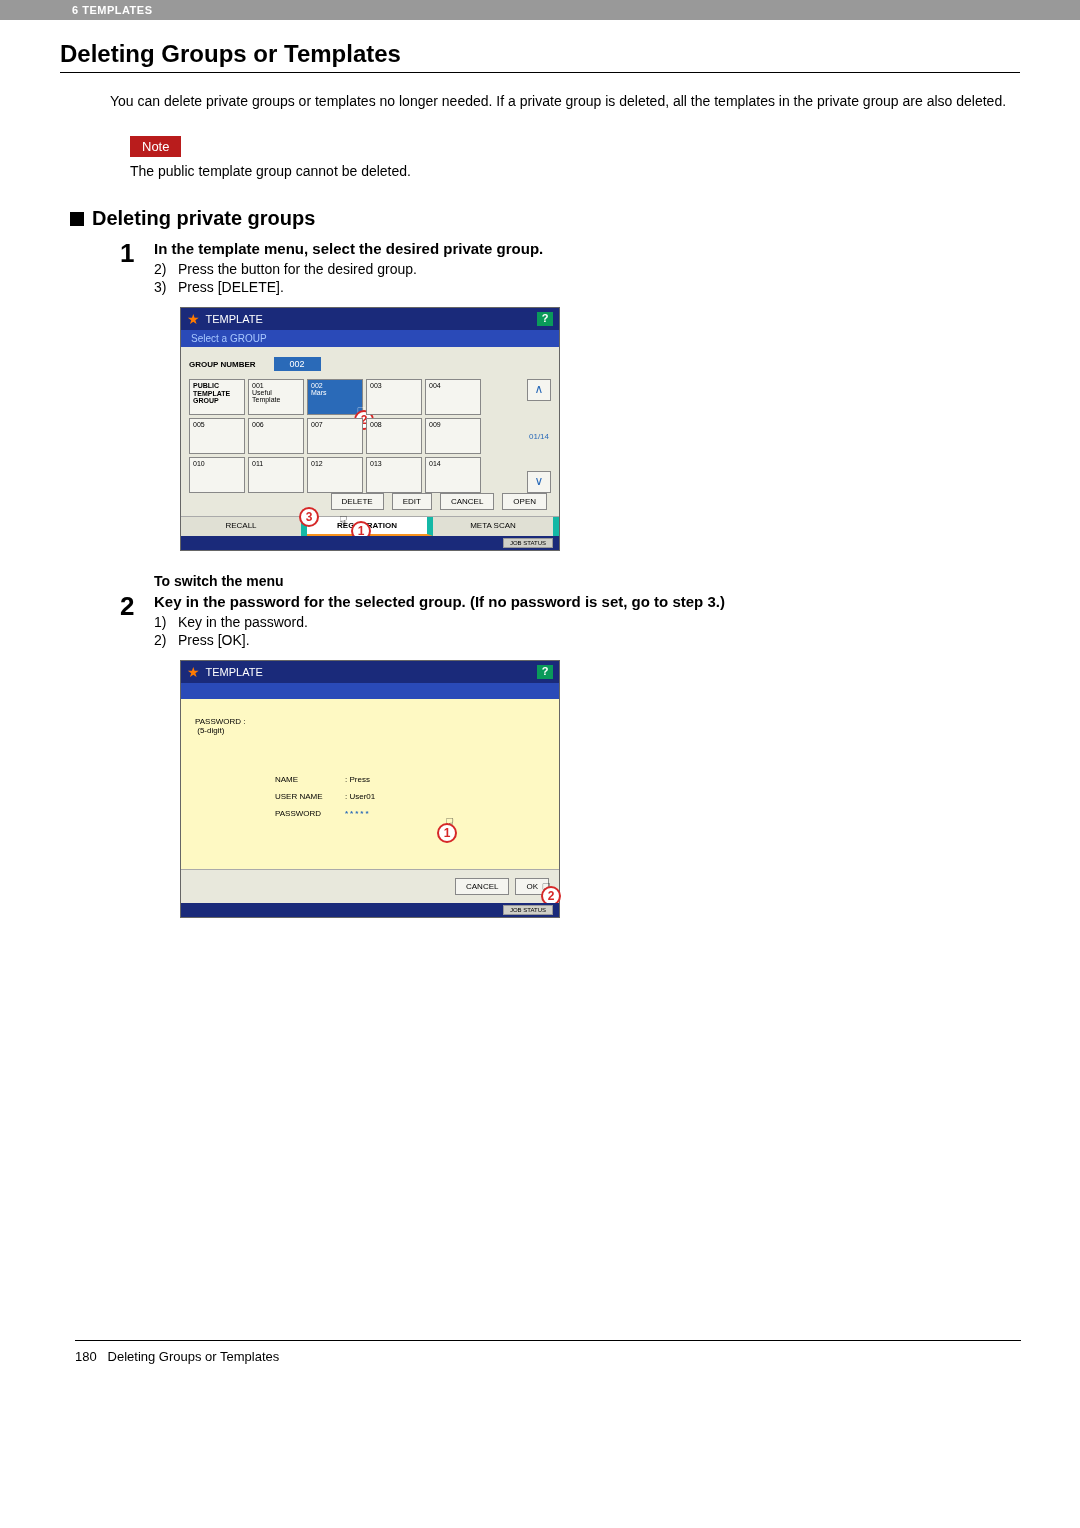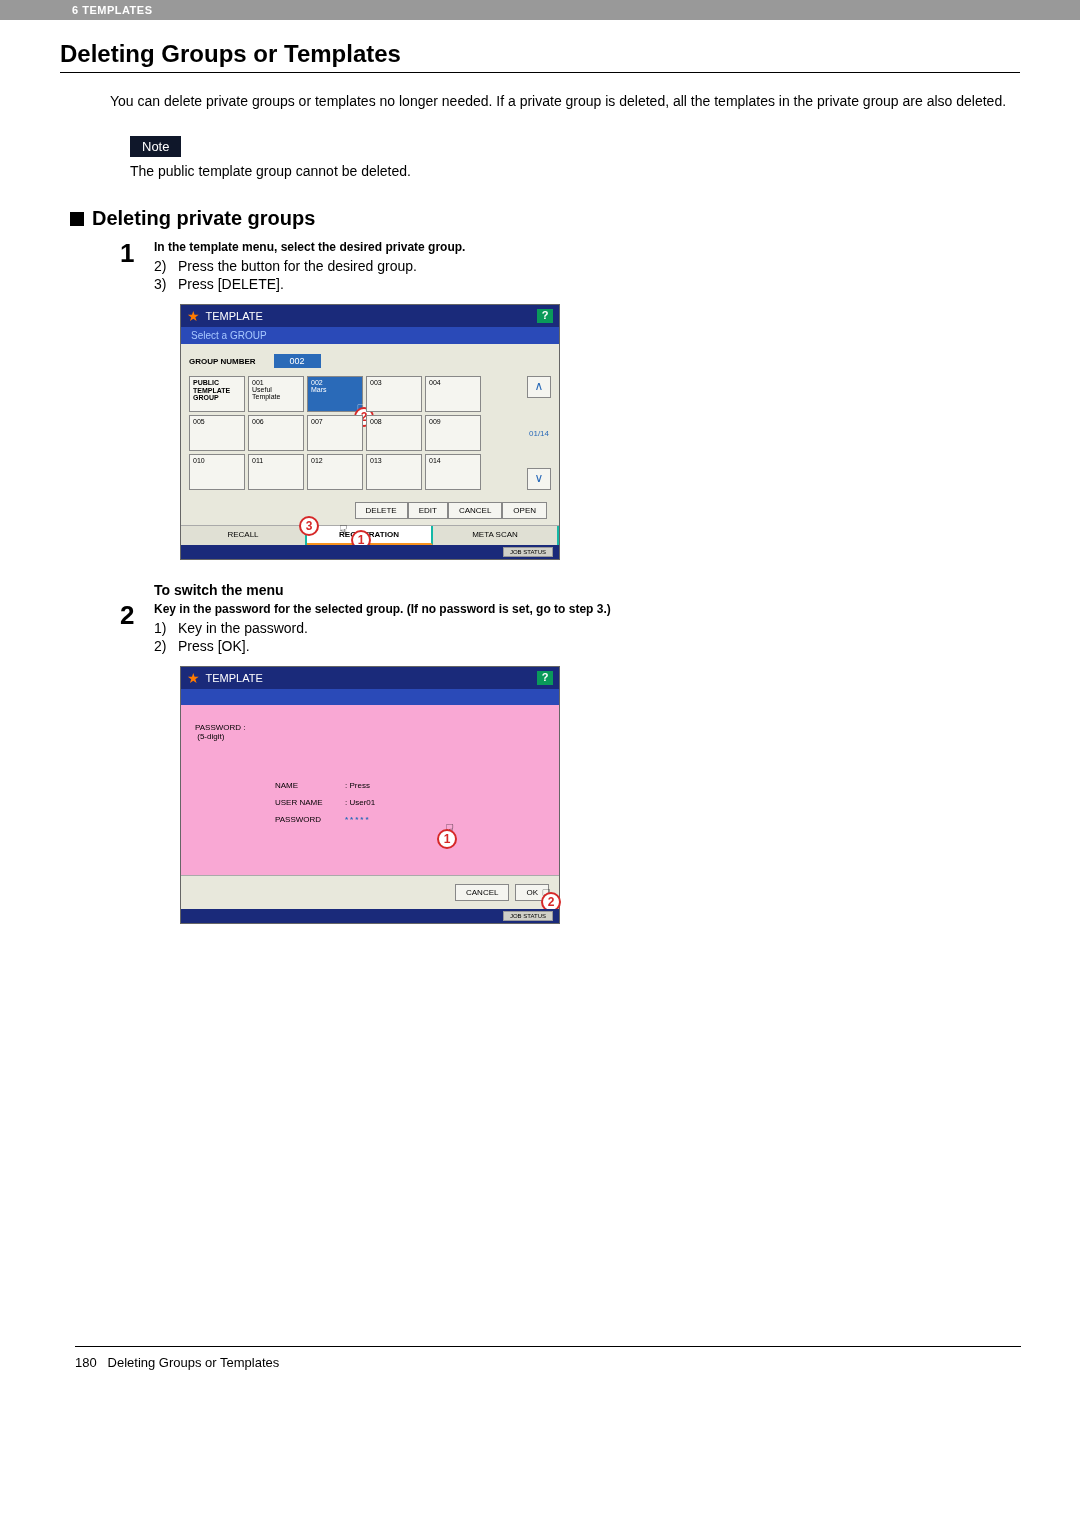--- a/index.html
+++ b/index.html
@@ -2,28 +2,28 @@
 <html><head>
 <meta charset="utf-8">
 <style>
   * { box-sizing: border-box; margin: 0; padding: 0; }
   body { font-family: Arial, Helvetica, sans-serif; font-size: 14px; color: #000; background: #fff; width: 1080px; }
   .header-bar { background: #999; color: #fff; font-size: 11px; font-weight: bold; padding: 4px 0 4px 72px; letter-spacing: 0.5px; }
   .content { padding: 20px 60px 40px 60px; }
   h1 { font-size: 24px; font-weight: bold; margin-bottom: 4px; }
   .rule { border: none; border-top: 1px solid #000; margin-bottom: 18px; }
   .para { margin-left: 50px; margin-bottom: 24px; line-height: 1.5; }
-  .note-badge { display: inline-block; background: #0f172a; color: #fff; padding: 3px 12px; font-size: 13px; margin-left: 70px; margin-bottom: 6px; }
+  .note-badge { display: inline-block; background: #b91c1c; color: #fff; padding: 3px 12px; font-size: 13px; margin-left: 70px; margin-bottom: 6px; }
   .note-text { margin-left: 70px; margin-bottom: 28px; }
   h2 { font-size: 20px; font-weight: bold; margin-bottom: 10px; margin-left: 10px; }
   .sq { display: inline-block; width: 14px; height: 14px; background: #000; margin-right: 8px; vertical-align: -1px; }
   .step-row { display: flex; margin-left: 60px; margin-bottom: 4px; }
   .step-num { font-size: 26px; font-weight: bold; width: 34px; flex-shrink: 0; line-height: 1; }
   .step-body { flex: 1; }
-  .step-title { font-weight: bold; font-size: 12px; margin-bottom: 4px; }
+  .step-title { font-weight: bold; font-size: 15px; margin-bottom: 4px; }
   .sub-list { margin-left: 0; }
   .sub-item { margin-bottom: 2px; }
   .sub-prefix { display: inline-block; width: 24px; }
   .screenshot { margin: 10px 0 22px 120px; }
   .switch-title { font-weight: bold; margin-left: 94px; margin-top: 8px; margin-bottom: 4px; }
   .bullets { margin-left: 94px; margin-bottom: 28px; }
   .bullets .bullet { margin-bottom: 2px; }
   .key-box { display: inline-block; border: 1px solid #000; width: 18px; height: 16px; text-align: center; line-height: 14px; font-size: 11px; vertical-align: -2px; }
   .footer { position: relative; margin-top: 360px; padding: 0 59px; margin-left: 16px; }
   .footer-rule { border: none; border-top: 1px solid #000; margin-bottom: 8px; }
@@ -41,31 +41,31 @@
   .grpnum-label { font-weight: bold; }
   .grpnum-val { background: #2a6ab8; color: #fff; padding: 2px 16px; font-size: 9px; }
   .grid-area { display: flex; gap: 6px; }
   .tpl-grid { display: grid; grid-template-columns: 56px repeat(4, 56px); grid-template-rows: repeat(3, 36px); gap: 3px; flex:1; }
   .cell { border: 1px solid #888; background: #f5f5f0; padding: 2px 3px; font-size: 7px; position: relative; }
   .cell.pub { font-weight: bold; line-height: 1.1; }
   .cell.sel { background: #2a6ab8; color: #fff; }
   .scroll-col { width: 24px; display: flex; flex-direction: column; justify-content: space-between; }
   .scroll-btn { width: 24px; height: 22px; border: 1px solid #888; background: #f5f5f0; text-align: center; line-height: 18px; font-size: 12px; color: #2a6ab8; }
   .page-ind { text-align: center; font-size: 8px; color: #2a6ab8; }
-  .btn-row { display: flex; justify-content: flex-end; gap: 0; margin-top: 12px; padding: 0 4px; }
+  .btn-row { display: flex; justify-content: flex-end; gap: 8px; margin-top: 0; padding: 0 4px; }
   .mfp-btn { border: 1px solid #888; background: #f5f5f0; padding: 3px 10px; font-size: 8px; }
   .tab-row { display: flex; border-top: 1px solid #aaa; }
-  .tab { flex: 1; text-align: center; padding: 4px 0; font-size: 8px; border-right: 2px solid #14b8a6; background: #e0e0d4; }
+  .tab { flex: 1; text-align: center; padding: 4px 0; font-size: 8px; border-right: 6px solid #14b8a6; background: #e0e0d4; }
   .tab.active { background: #fff; font-weight: bold; border-bottom: 2px solid #f7931e; }
   .jobstatus { position: absolute; bottom: 2px; right: 6px; font-size: 6px; background: #d0d0c8; border: 1px solid #999; padding: 1px 6px; }
   .callout { position: absolute; width: 20px; height: 20px; border: 2px solid #d62828; border-radius: 50%; background: #fff; color: #d62828; font-weight: bold; text-align: center; line-height: 17px; font-size: 12px; }
   .pointer { position: absolute; font-size: 15px; }
   
   
-  .mfp2-body { padding: 18px 14px 10px 14px; background: #f9a8d4; min-height: 170px; position: relative; }
+  .mfp2-body { padding: 18px 14px 10px 14px; background: #fef9c3; min-height: 170px; position: relative; }
   .pwd-label { font-size: 8px; margin-bottom: 40px; }
   .info-row { display: flex; font-size: 8px; margin-bottom: 8px; margin-left: 80px; }
   .info-key { width: 70px; }
   .info-val { }
   .pwd-mask { color: #2a6ab8; font-weight: bold; letter-spacing: 2px; }
   .mfp2-btns { display: flex; justify-content: flex-end; gap: 6px; border-top: 1px solid #aaa; padding: 8px 10px; background: #e8e8dc; }
 </style>
 </head>
 <body>
 

